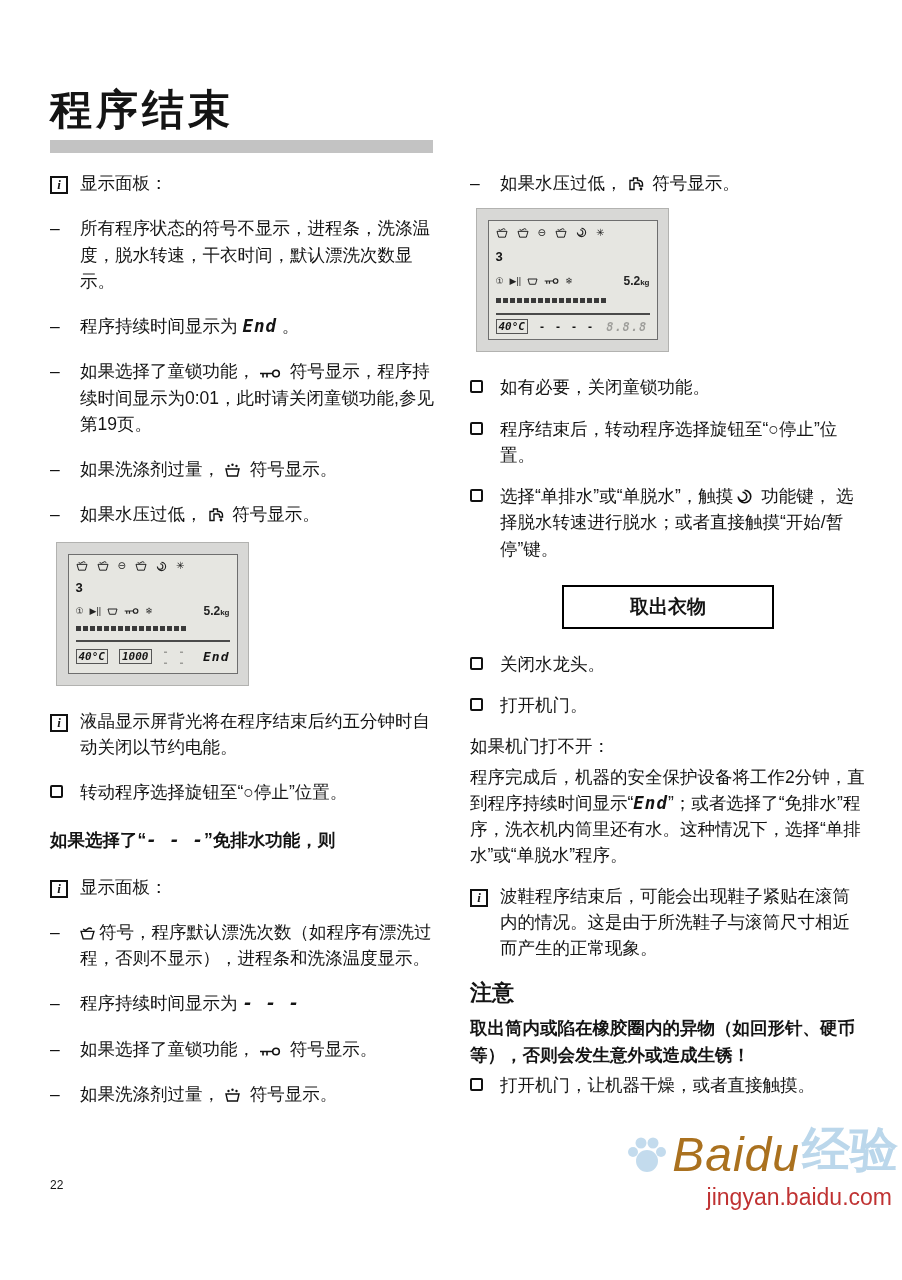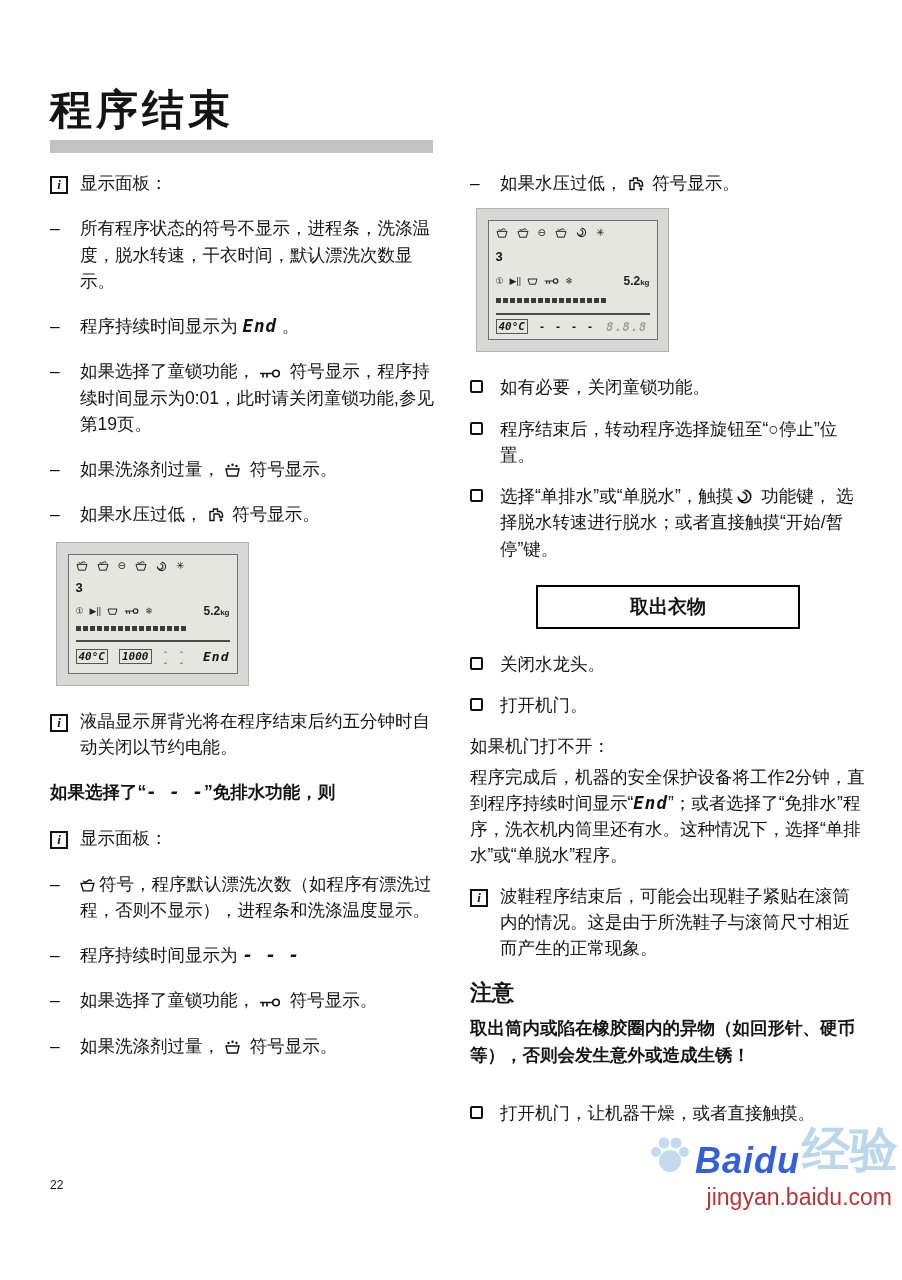--- a/index.html
+++ b/index.html
@@ -42,28 +42,28 @@
   .lcd-status{display:flex;align-items:center;gap:6px;font-size:9px;color:#222}
   .lcd-load{margin-left:auto;font-weight:700;font-size:12px}
   .lcd-load small{font-size:8px;font-weight:700}
   .lcd-bar{height:5px;width:110px;background:repeating-linear-gradient(90deg,#3a3a3a 0 5px,transparent 5px 7px)}
   .lcd-bottom{display:flex;align-items:center;gap:11px;border-top:2px solid #4a4a4a;padding-top:4px}
   .sbox{border:1px solid #555;padding:0 2px;font-family:"DejaVu Sans Mono",monospace;
         font-style:italic;font-weight:700;font-size:11px}
   .dots{font-family:"DejaVu Sans Mono",monospace;font-weight:700;font-size:10px;letter-spacing:2px}
   .faint{opacity:.35}
 
-  .takeout{align-self:center;width:264px;border:2px solid #000;text-align:center;
+  .takeout{align-self:center;width:212px;border:2px solid #000;text-align:center;
            font-weight:700;font-size:19px;padding:7px 8px;margin:8px 0 22px}
 
   .page-num{position:absolute;left:50px;top:1178px;font-size:12px}
 
   .wm{position:absolute;right:4px;top:1118px;opacity:.9;pointer-events:none}
   .wm-row{display:flex;align-items:flex-end;gap:2px}
-  .wm-brand{font-size:36px;font-weight:700;font-style:italic;color:#1d4ed8;letter-spacing:1px}
+  .wm-brand{font-size:48px;font-weight:400;font-style:italic;color:#a16207;letter-spacing:1px}
   .wm-cn{font-size:48px;font-weight:700;color:#b4d3e9}
   .wm-url{font-size:23px;color:#b91c1c;text-align:right;margin-top:2px;padding-right:6px}
 </style>
 </head>
 <body>
 
 <div class="doc">
 
   <div class="title">程序结束</div>
   <div class="title-bar"></div>
@@ -163,20 +163,24 @@
           <span class="seg" style="font-size:13px">End</span>
         </div>
       </div>
     </div>
 
     <div class="row">
       <span class="mark ibox"><i>i</i></span>
       <span class="txt">液晶显示屏背光将在程序结束后约五分钟时自动关闭以节约电能。</span>
     </div>
 
+    <div class="row" style="margin-bottom:22px">
+      <span class="mark cbox"><b></b></span>
+      <span class="txt">转动程序选择旋钮至“○停止”位置。</span>
+    </div>
 
     <div class="heading"><span>如果选择了“</span><span class="seg">- - -</span><span>”免排水功能，则</span></div>
 
     <div class="row">
       <span class="mark ibox"><i>i</i></span>
       <span class="txt">显示面板：</span>
     </div>
 
     <div class="row">
       <span class="mark">–</span>
@@ -307,21 +311,21 @@
     <div class="plain"><span>程序完成后，机器的安全保护设备将工作2分钟，直到程序持续时间显示“</span><span class="seg">End</span><span>”；或者选择了“免排水”程序，洗衣机内筒里还有水。这种情况下，选择“单排水”或“单脱水”程序。</span></div>
 
 
     <div class="row">
       <span class="mark ibox"><i>i</i></span>
       <span class="txt">波鞋程序结束后，可能会出现鞋子紧贴在滚筒内的情况。这是由于所洗鞋子与滚筒尺寸相近而产生的正常现象。</span>
     </div>
 
     <div class="heading" style="margin-bottom:6px;font-size:22px">注意</div>
 
-    <div class="plain bold" style="margin-bottom:32px">取出筒内或陷在橡胶圈内的异物（如回形针、硬币等），否则会发生意外或造成生锈！</div>
+    <div class="plain bold" style="margin-bottom:4px">取出筒内或陷在橡胶圈内的异物（如回形针、硬币等），否则会发生意外或造成生锈！</div>
 
     <div class="row">
       <span class="mark cbox"><b></b></span>
       <span class="txt">打开机门，让机器干燥，或者直接触摸。</span>
     </div>
 
   </div>
 
   <div class="page-num">22</div>
 

